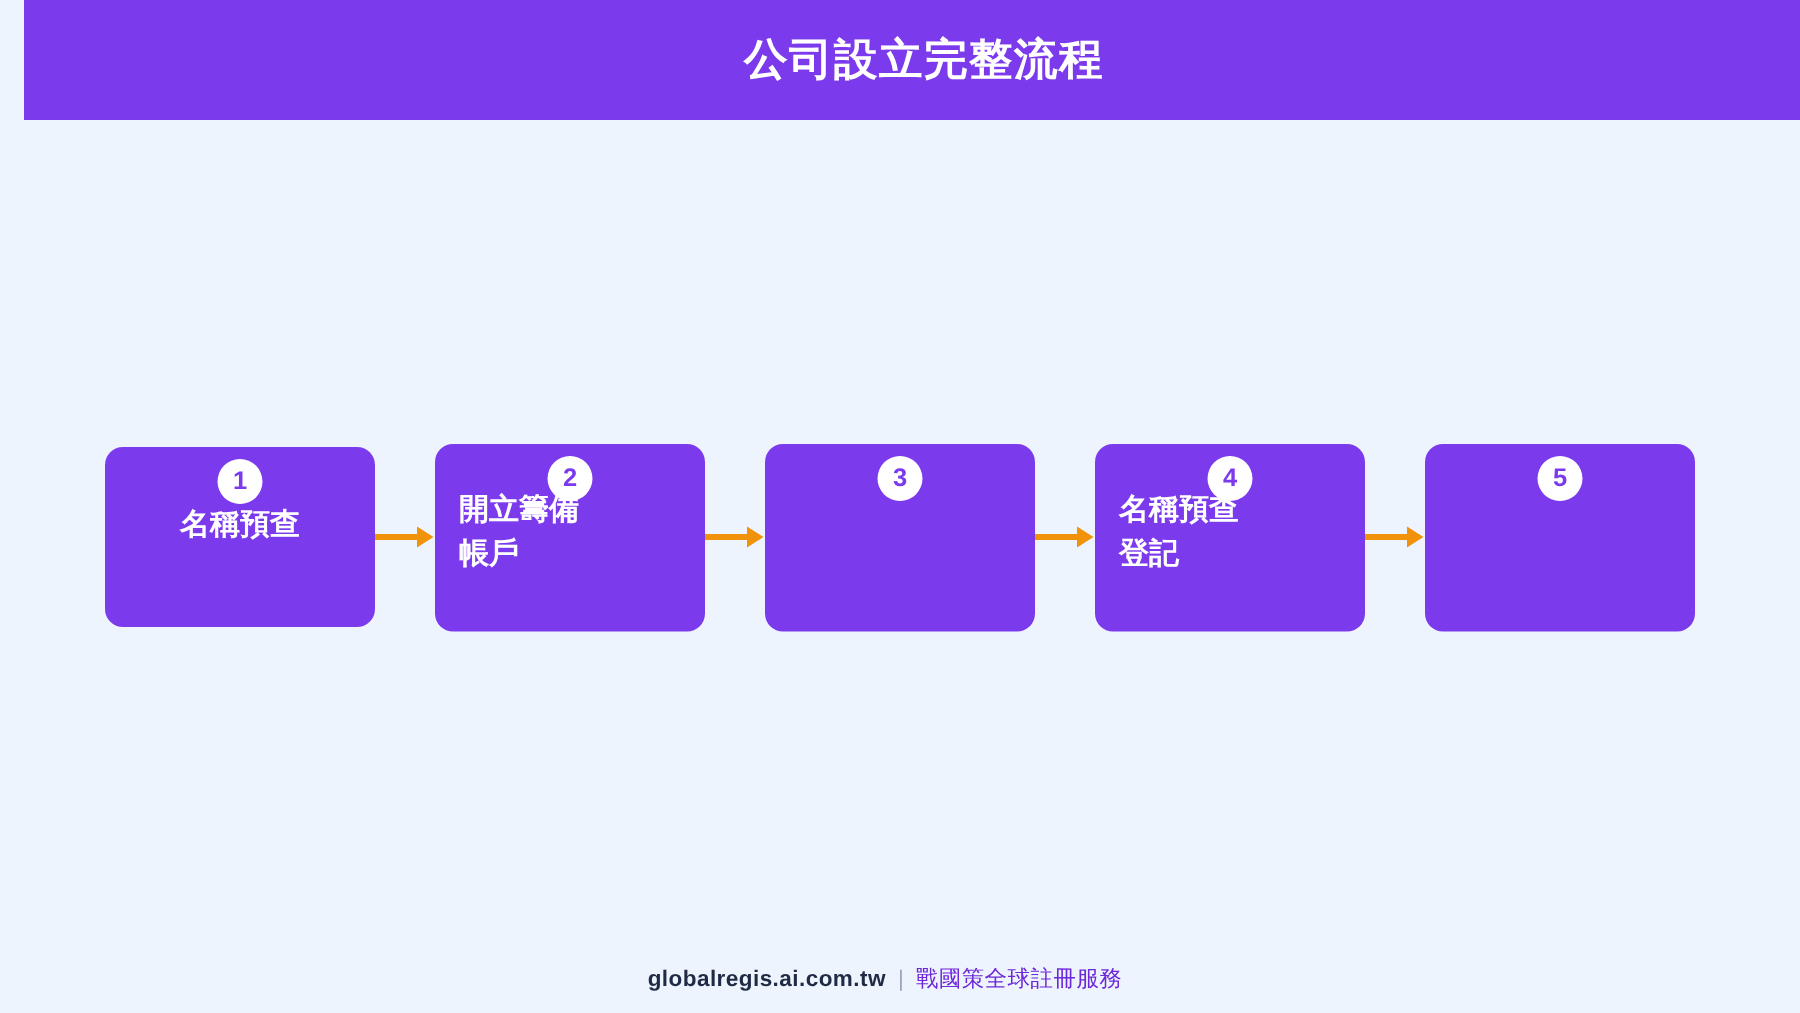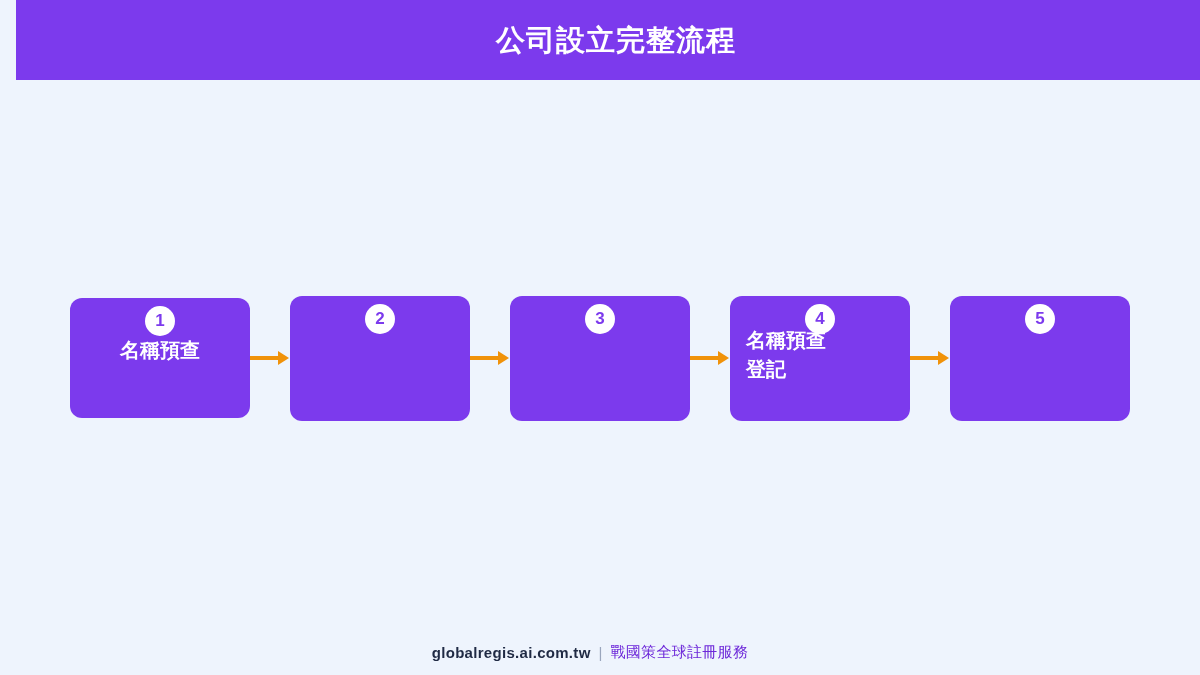--- a/index.html
+++ b/index.html
@@ -178,20 +178,22 @@
       <div class="step-label">名稱預查</div>
     </div>
 
     <div class="arrow">
       <div class="arrow-shaft"></div>
       <div class="arrow-head"></div>
     </div>
 
     <div class="step-card two-line">
       <div class="step-badge">2</div>
+      <div class="step-label">開立籌備
+帳戶</div>
     </div>
 
     <div class="arrow">
       <div class="arrow-shaft"></div>
       <div class="arrow-head"></div>
     </div>
 
     <div class="step-card two-line">
       <div class="step-badge">3</div>
     </div>

